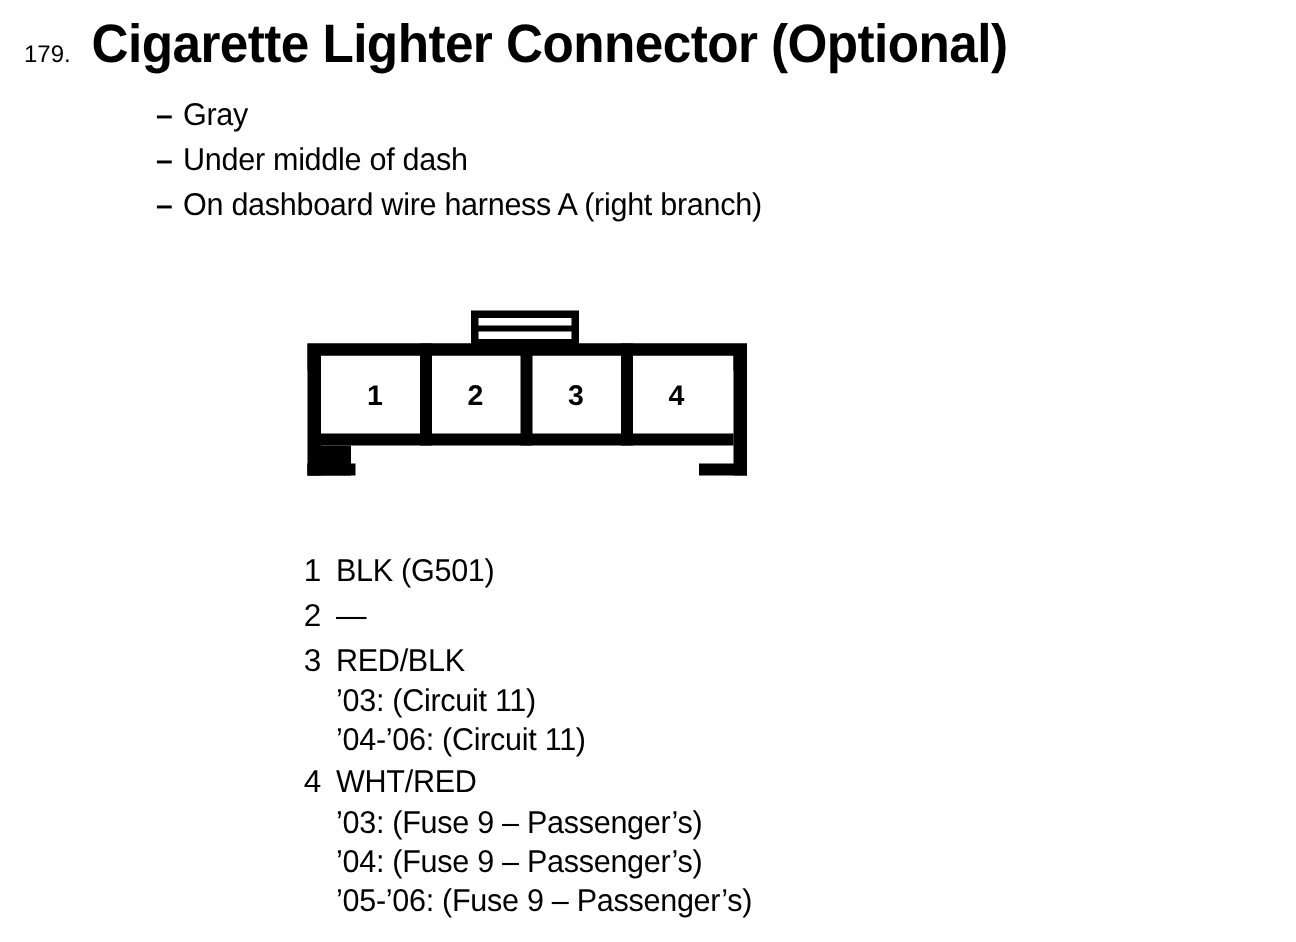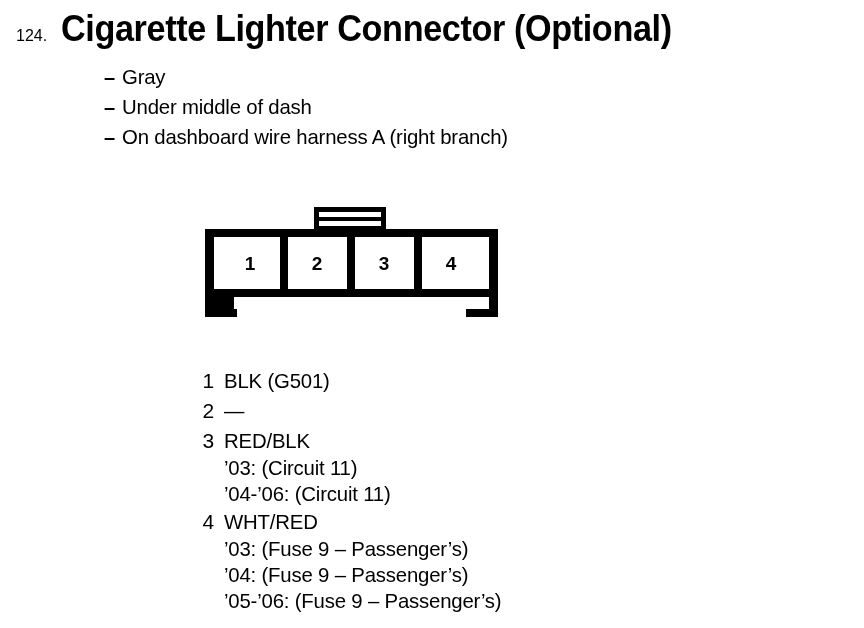--- a/index.html
+++ b/index.html
@@ -118,21 +118,21 @@
     letter-spacing: -0.2px;
     transform: scaleX(0.97);
     transform-origin: left center;
   }
   .pin-entry.has-subs .pin-main { line-height: 29px; }
 </style>
 </head>
 <body>
 
 <div id="title-row">
-  <span>124.</span>
+  <span>179.</span>
   <span id="title-text">Cigarette Lighter Connector (Optional)</span>
 </div>
 
 <div id="description-list">
   <div class="desc-item">
     <span class="desc-dash">–</span>
     <span class="desc-text">Gray</span>
   </div>
   <div class="desc-item">
     <span class="desc-dash">–</span>

